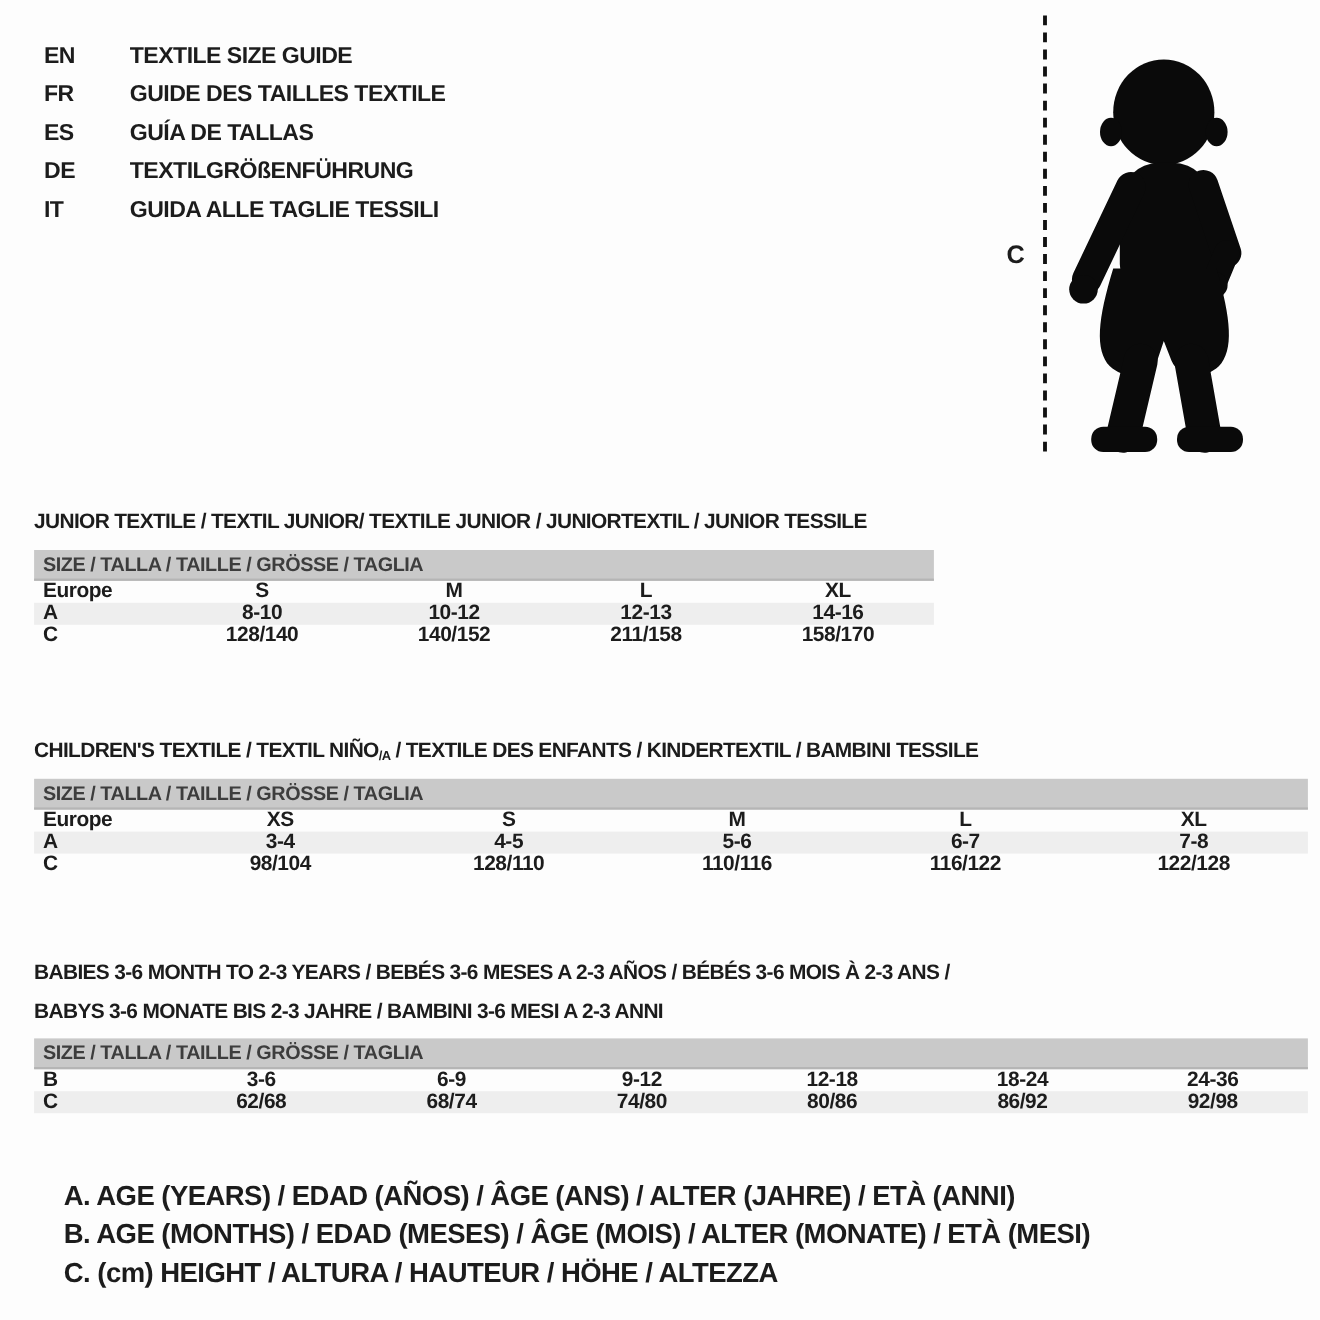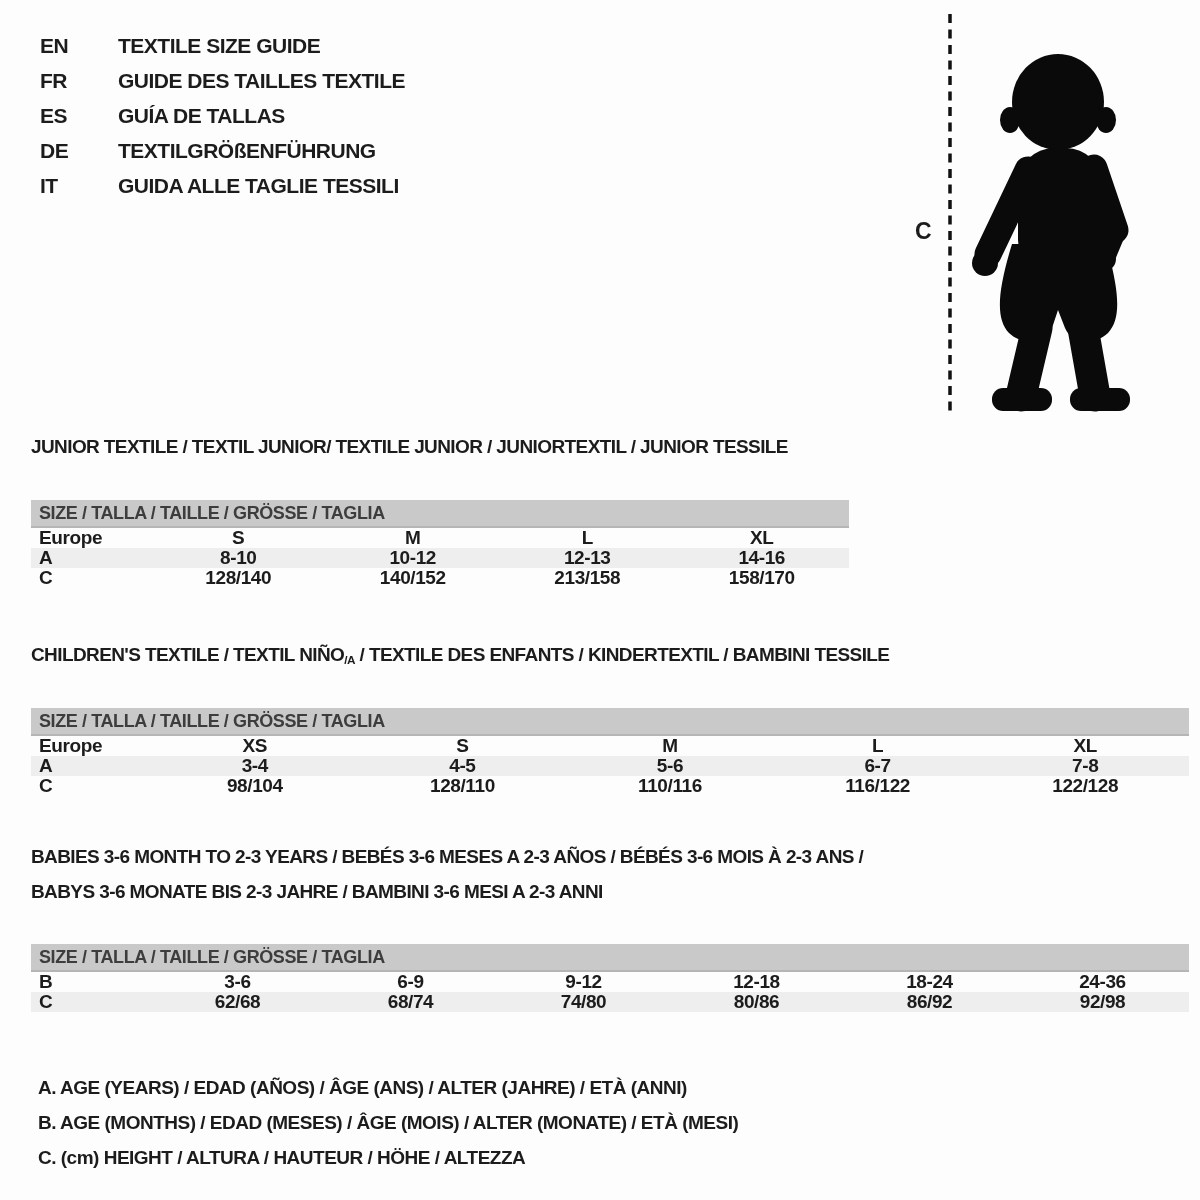--- a/index.html
+++ b/index.html
@@ -3,29 +3,29 @@
 <meta charset="utf-8">
 <style>
   html,body{margin:0;padding:0;}
   .page{
     position:relative;width:1200px;height:1200px;overflow:hidden;
     background:#fdfdfd;color:#1c1c1c;
     font-family:"Liberation Sans",sans-serif;
   }
   
   .lang-block{position:absolute;left:40px;top:28px;}
-  .lang-row{display:flex;height:35px;align-items:center;}
+  .lang-row{display:flex;height:35px;align-items:flex-end;}
   .lang-code{width:78px;font-weight:700;font-size:21px;letter-spacing:-0.5px;}
   .lang-title{font-weight:700;font-size:21px;letter-spacing:-0.5px;white-space:nowrap;}
   
   .measure-line{position:absolute;left:944px;top:11px;}
   .measure-label{position:absolute;left:915px;top:218px;font-size:23px;font-weight:700;}
   .baby{position:absolute;left:958px;top:52px;}
   
-  .section-title{position:absolute;left:31px;font-weight:700;font-size:19px;letter-spacing:-0.6px;white-space:nowrap;}
+  .section-title{position:absolute;left:31px;font-weight:700;font-size:19px;letter-spacing:-0.6px;white-space:nowrap;margin-top:28px;}
   .t-junior{top:436px;}
   .t-children{top:644px;}
   .t-babies-1{top:846px;}
   .t-babies-2{top:881px;}
   .sub{font-size:0.62em;vertical-align:-0.28em;}
   
   .tbl{position:absolute;left:31px;}
   .tbl-junior{top:484px;width:818px;}
   .tbl-children{top:692px;width:1158px;}
   .tbl-babies{top:928px;width:1158px;}
@@ -33,21 +33,21 @@
     height:26px;background:#c9c9c9;border-bottom:2px solid #b5b5b5;
     display:flex;align-items:center;padding-left:8px;
     font-weight:700;font-size:18px;color:#3d3d3d;letter-spacing:-0.4px;margin-top:16px;
   }
   .trow{display:flex;height:20px;align-items:center;font-size:19px;font-weight:700;letter-spacing:-0.4px;}
   .trow.shaded{background:#eeeeee;}
   .tlabel{width:120px;padding-left:8px;box-sizing:border-box;text-align:left;}
   .tval{flex:1;text-align:center;}
   
   .legend{position:absolute;left:38px;top:1070px;}
-  .legend-line{height:35px;display:flex;align-items:center;font-weight:700;font-size:19px;letter-spacing:-0.5px;white-space:nowrap;}
+  .legend-line{height:35px;display:flex;align-items:center;font-weight:700;font-size:25px;letter-spacing:-0.5px;white-space:nowrap;margin-left:20px;}
 </style>
 </head>
 <body>
 
 <div class="page">
 
   <div class="lang-block">
     <div class="lang-row">
       <span class="lang-code">EN</span>
       <span class="lang-title">TEXTILE SIZE GUIDE</span>
@@ -107,21 +107,21 @@
       <div class="tlabel">A</div>
       <div class="tval">8-10</div>
       <div class="tval">10-12</div>
       <div class="tval">12-13</div>
       <div class="tval">14-16</div>
     </div>
     <div class="trow">
       <div class="tlabel">C</div>
       <div class="tval">128/140</div>
       <div class="tval">140/152</div>
-      <div class="tval">213/158</div>
+      <div class="tval">211/158</div>
       <div class="tval">158/170</div>
     </div>
   </div>
 
   <div class="section-title t-children"><span>CHILDREN'S TEXTILE / TEXTIL NIÑO</span><span class="sub">/A</span><span> / TEXTILE DES ENFANTS / KINDERTEXTIL / BAMBINI TESSILE</span></div>
   <div class="tbl tbl-children">
     <div class="size-bar">SIZE / TALLA / TAILLE / GRÖSSE / TAGLIA</div>
     <div class="trow">
       <div class="tlabel">Europe</div>
       <div class="tval">XS</div>

